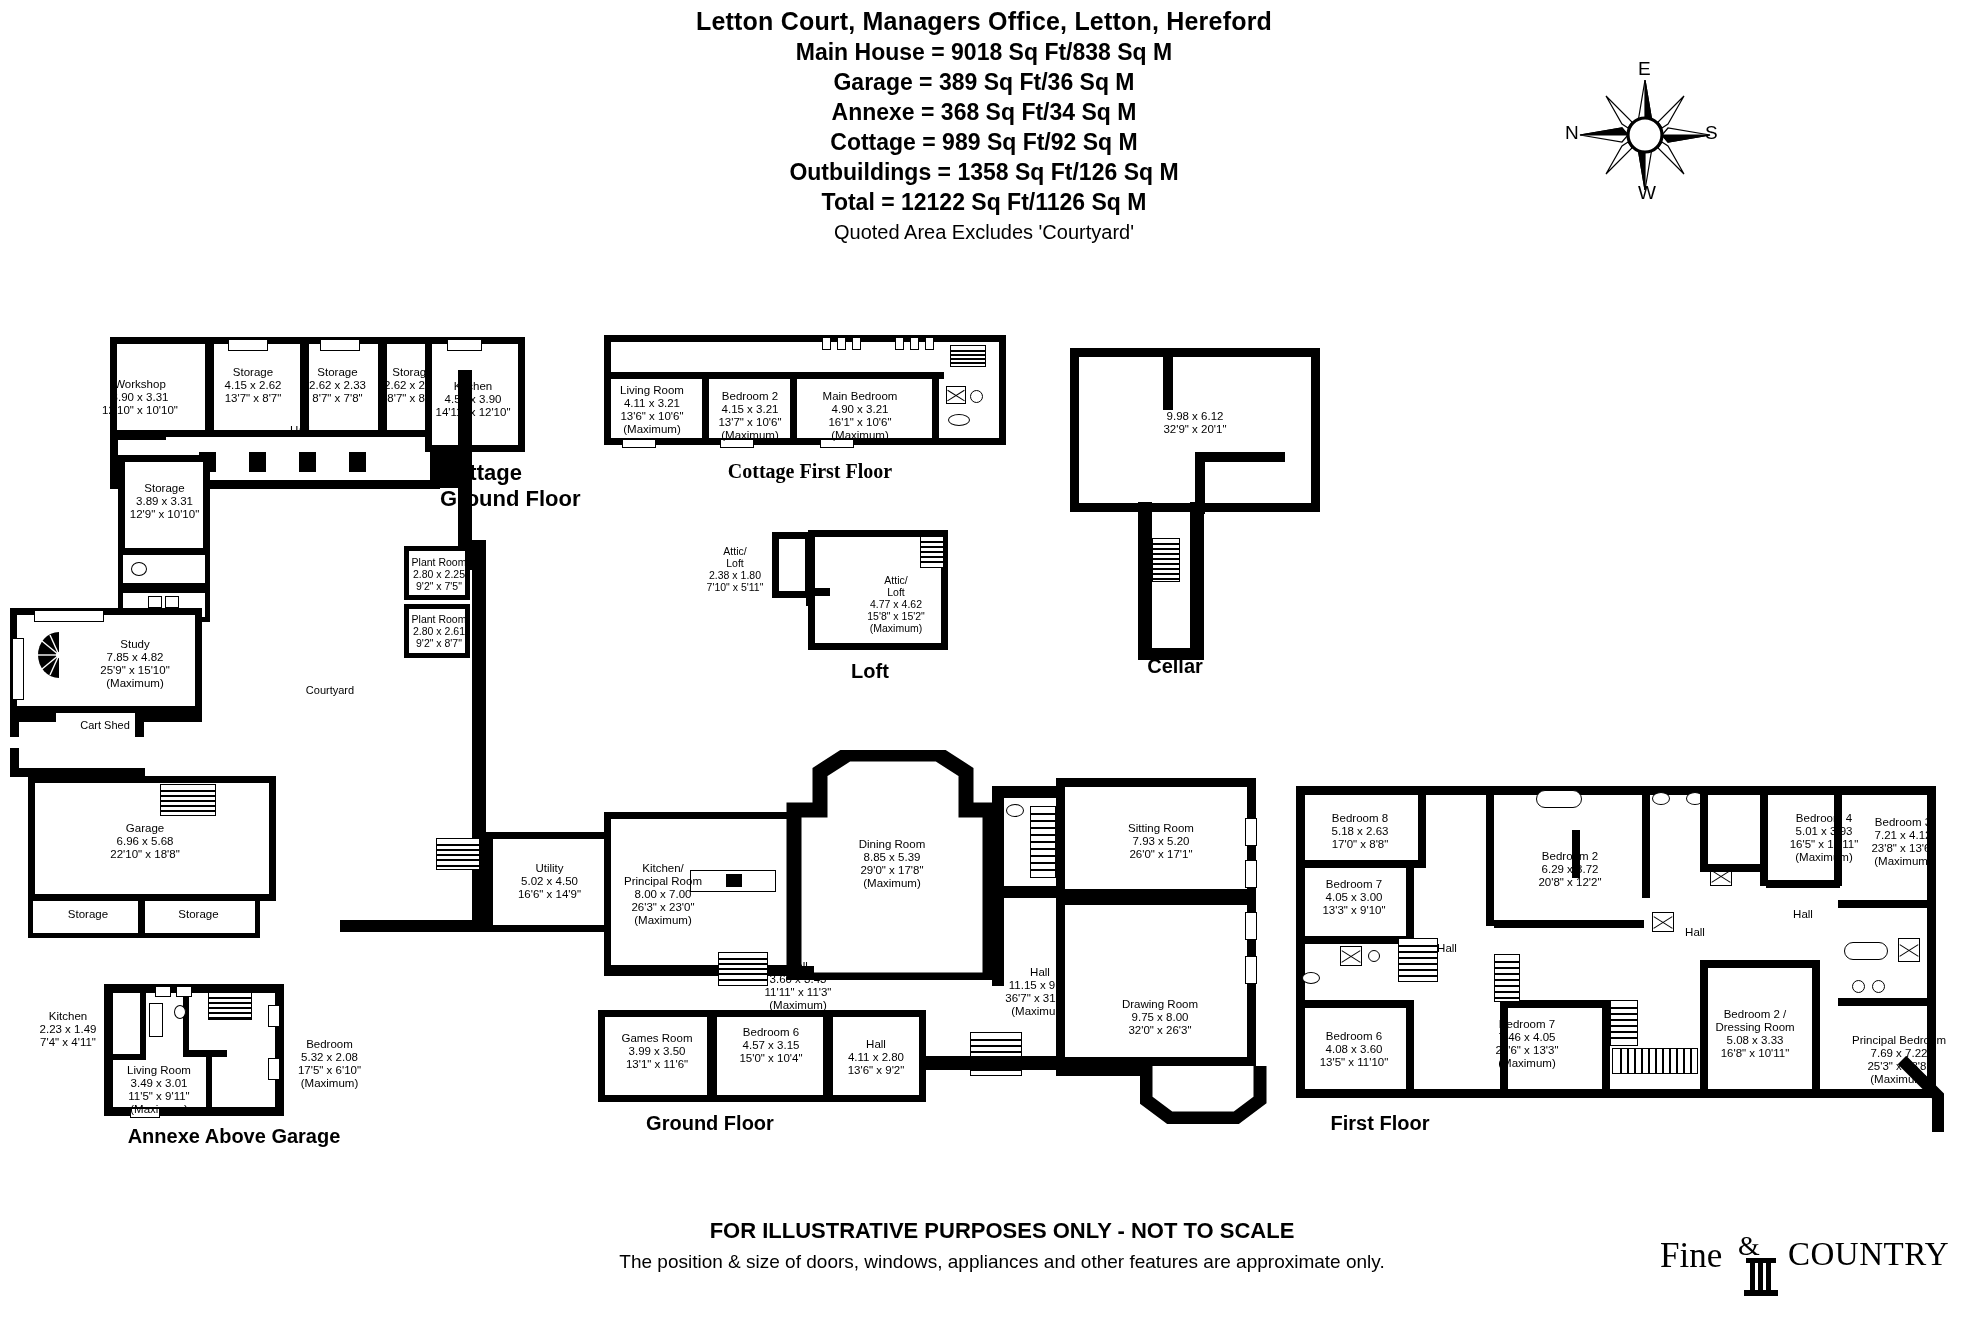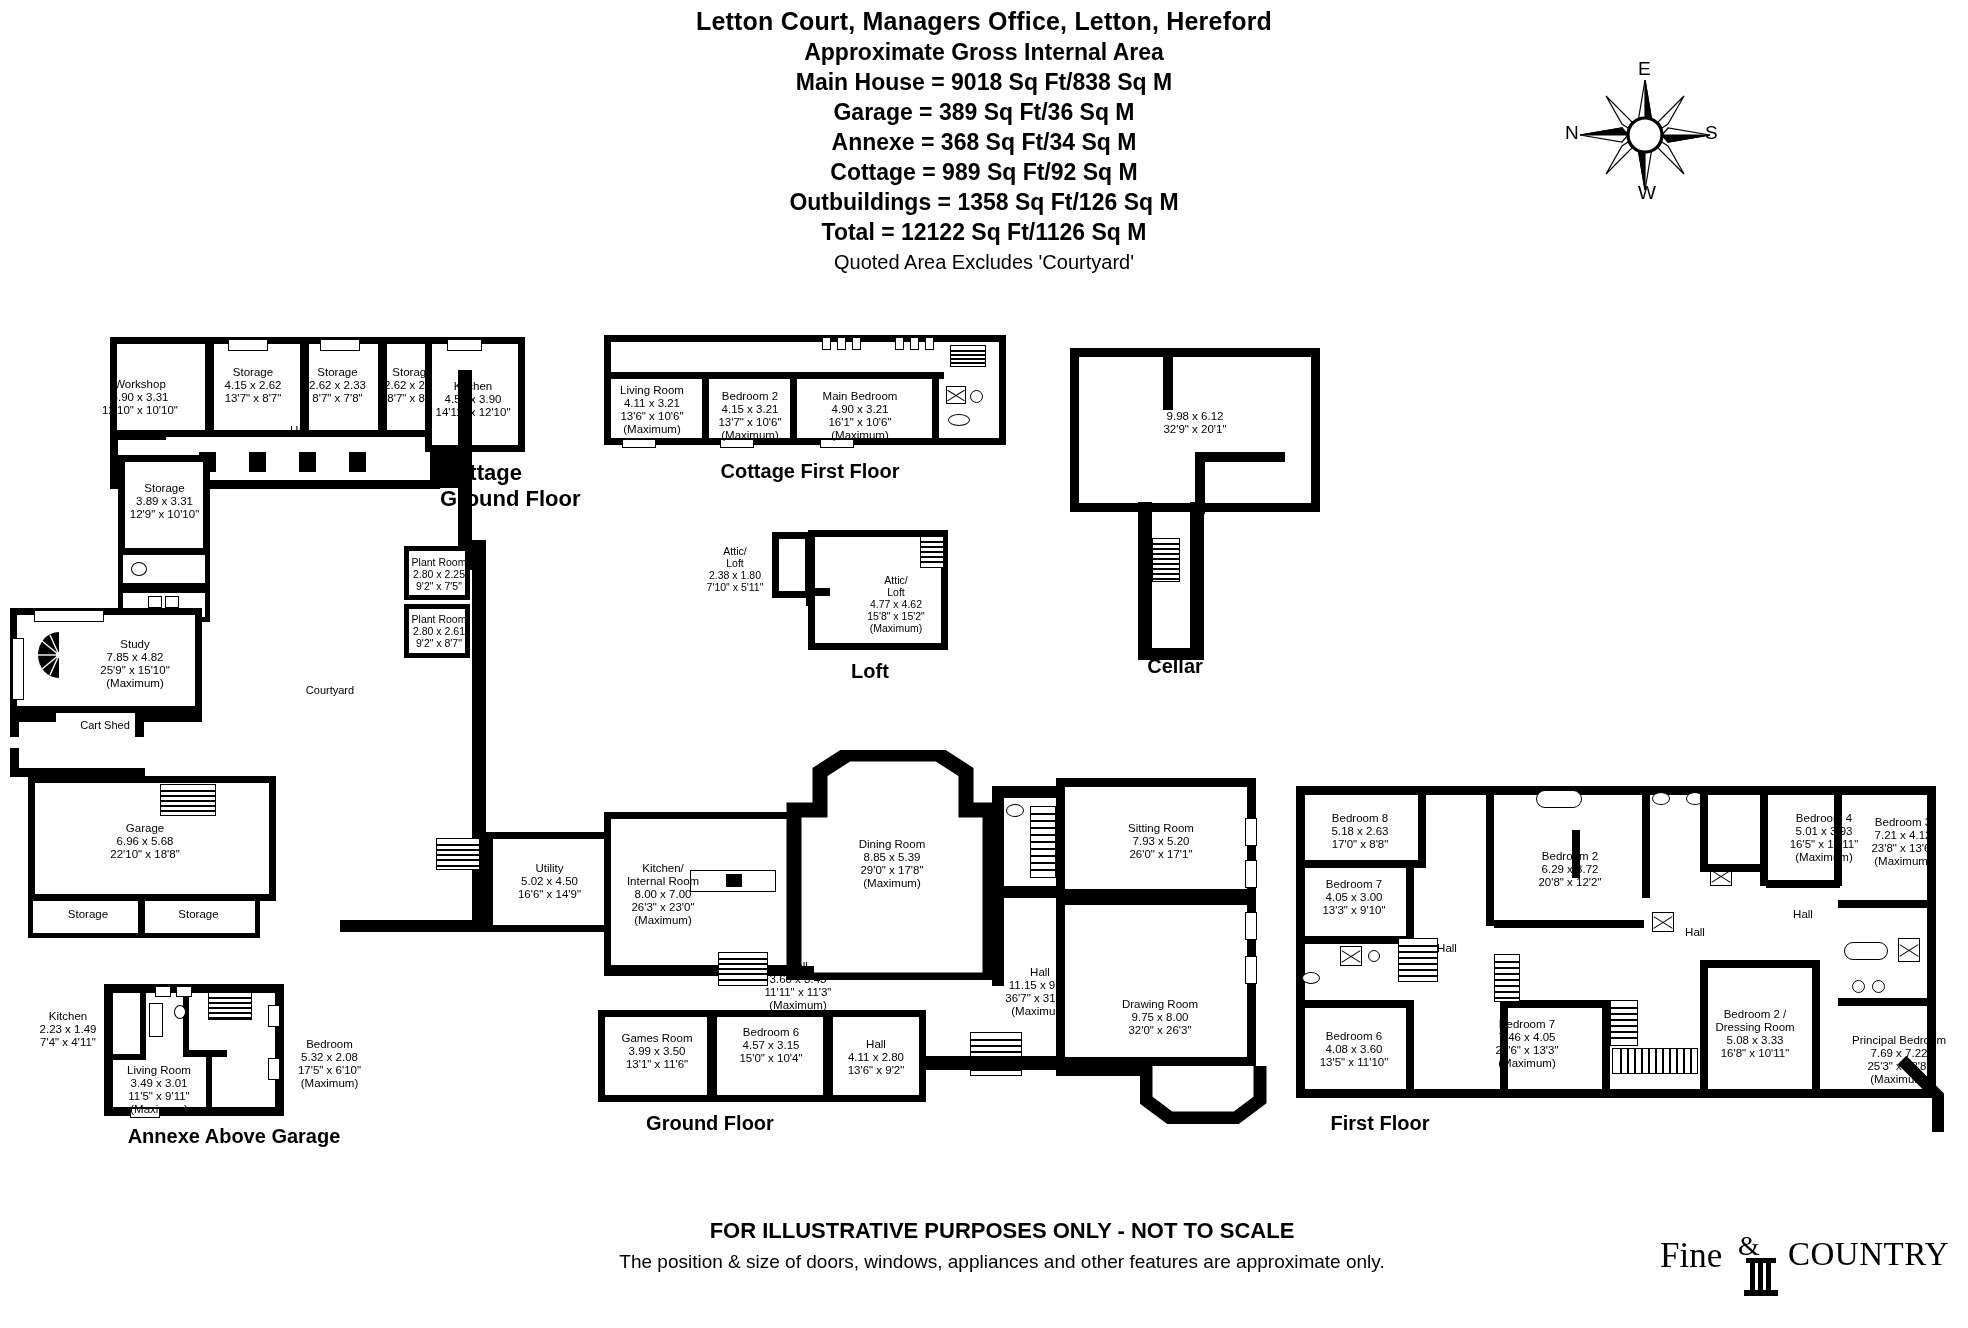--- a/index.html
+++ b/index.html
@@ -64,21 +64,20 @@
 
   
   #logo{left:1660px;top:1228px;width:300px;height:75px;}
   #logo .lt{position:absolute;font-family:"Liberation Serif","DejaVu Serif",serif;}
 </style>
 </head>
 <body>
 
 <div id="header" class="abs">
   <div class="ttl">Letton Court, Managers Office, Letton, Hereford</div>
-  <div class="sub">Approximate Gross Internal Area</div>
   <div class="sub">Main House = 9018 Sq Ft/838 Sq M</div>
   <div class="sub">Garage = 389 Sq Ft/36 Sq M</div>
   <div class="sub">Annexe = 368 Sq Ft/34 Sq M</div>
   <div class="sub">Cottage = 989 Sq Ft/92 Sq M</div>
   <div class="sub">Outbuildings = 1358 Sq Ft/126 Sq M</div>
   <div class="sub">Total = 12122 Sq Ft/1126 Sq M</div>
   <div class="note">Quoted Area Excludes 'Courtyard'</div>
 </div>
 
 <div id="compass" class="abs">
@@ -308,21 +307,21 @@
     <div>4.15 x 3.21</div>
     <div>13'7" x 10'6"</div>
     <div>(Maximum)</div>
   </div>
   <div class="lbl" style="left:800px;top:390px;width:120px;">
     <div>Main Bedroom</div>
     <div>4.90 x 3.21</div>
     <div>16'1" x 10'6"</div>
     <div>(Maximum)</div>
   </div>
-  <div class="flab" style="left:600px;top:460px;width:420px;">Cottage First Floor</div>
+  <div class="flab" style="left:600px;top:460px;width:420px;font-family:Liberation Serif, serif;">Cottage First Floor</div>
 
   <div class="ob" style="left:772px;top:532px;width:40px;height:66px;"></div>
   <div class="ob" style="left:808px;top:530px;width:140px;height:120px;"></div>
   <div class="inw" style="left:808px;top:588px;width:22px;height:8px;"></div>
   <div class="inw" style="left:806px;top:588px;width:8px;height:18px;"></div>
   <div class="stair" style="left:920px;top:536px;width:24px;height:32px;">
     <i style="top:4px"></i>
       <i style="top:9px"></i>
       <i style="top:14px"></i>
       <i style="top:19px"></i>
@@ -378,21 +377,21 @@
     <div>Utility</div>
     <div>5.02 x 4.50</div>
     <div>16'6" x 14'9"</div>
   </div>
 
   <div class="ob" style="left:604px;top:812px;width:200px;height:160px;"></div>
   <div class="fx" style="left:690px;top:870px;width:86px;height:22px;"></div>
   <div class="fx" style="left:726px;top:874px;width:16px;height:13px;background:#000;"></div>
   <div class="lbl" style="left:598px;top:862px;width:130px;">
     <div>Kitchen/</div>
-    <div>Internal Room</div>
+    <div>Principal Room</div>
     <div>8.00 x 7.00</div>
     <div>26'3" x 23'0"</div>
     <div>(Maximum)</div>
   </div>
 
   <div class="abs" style="left:786px;top:750px;width:210px;height:230px;">
     <svg width="210" height="230" viewBox="0 0 210 230">
       <path d="M8 230 L8 60 L34 60 L34 22 L62 4 L152 4 L180 22 L180 60 L204 60 L204 230 Z" fill="#fff" stroke="#000" stroke-width="15"></path>
     </svg>
   </div>

